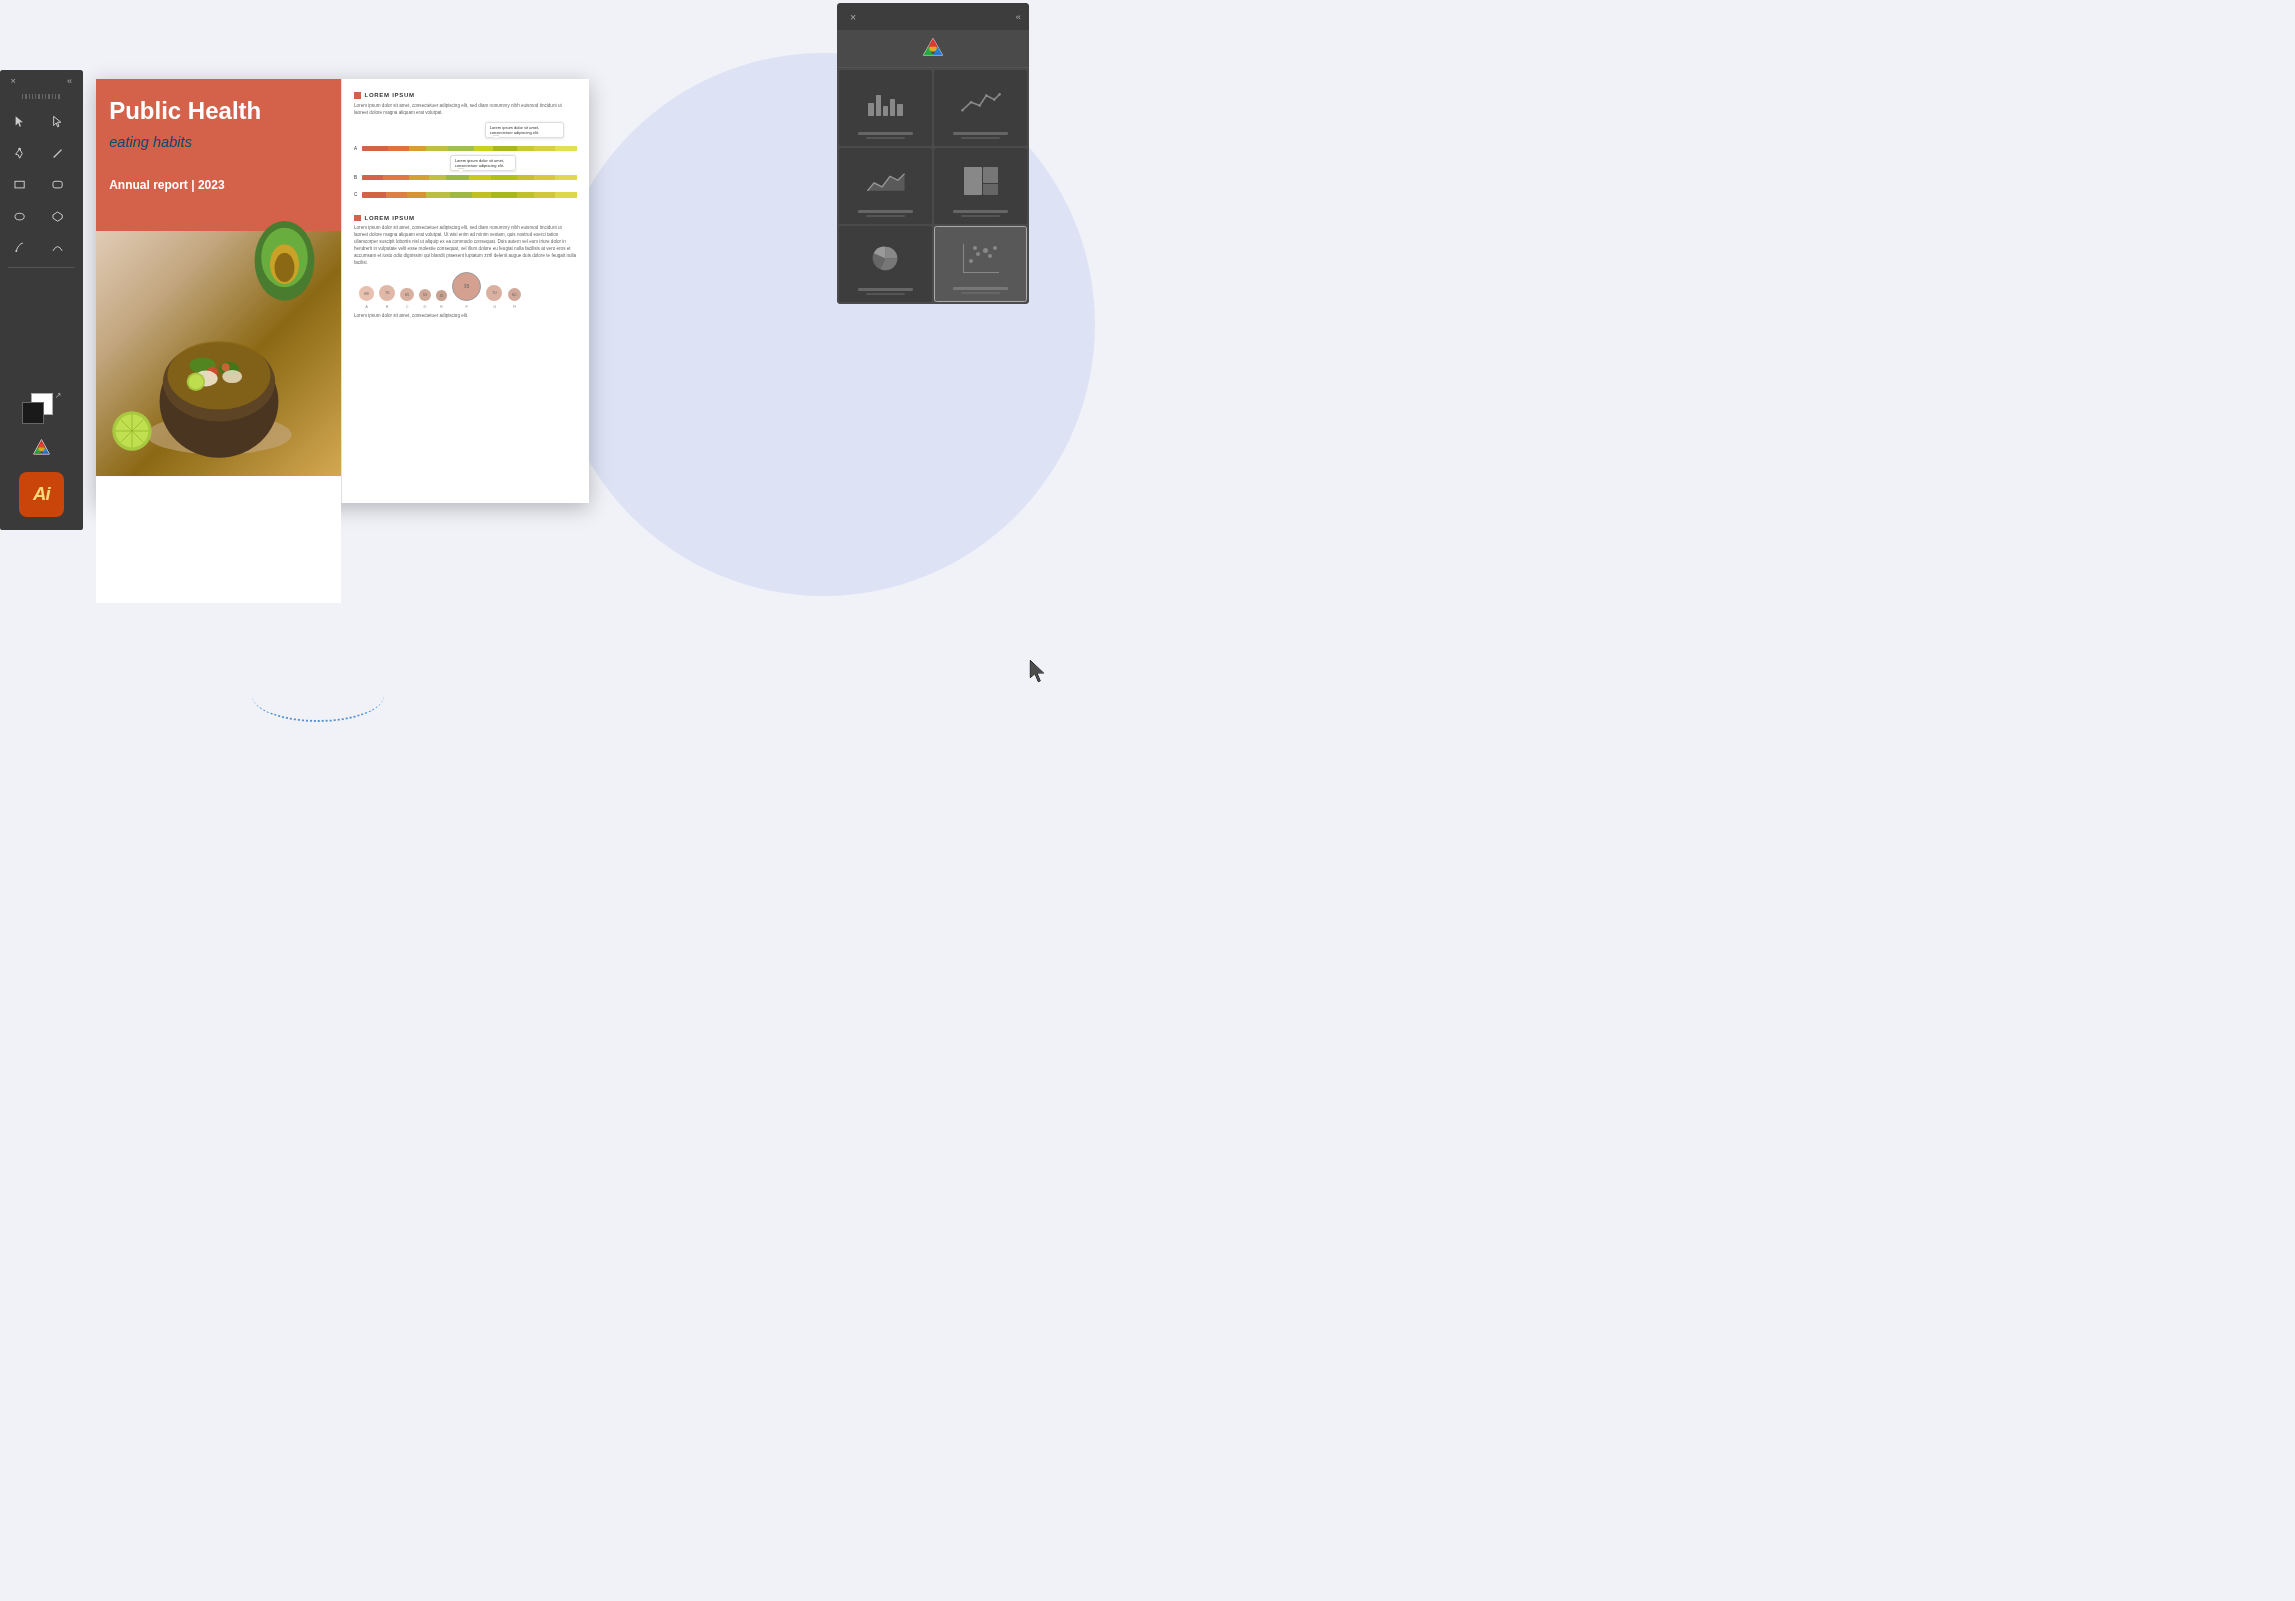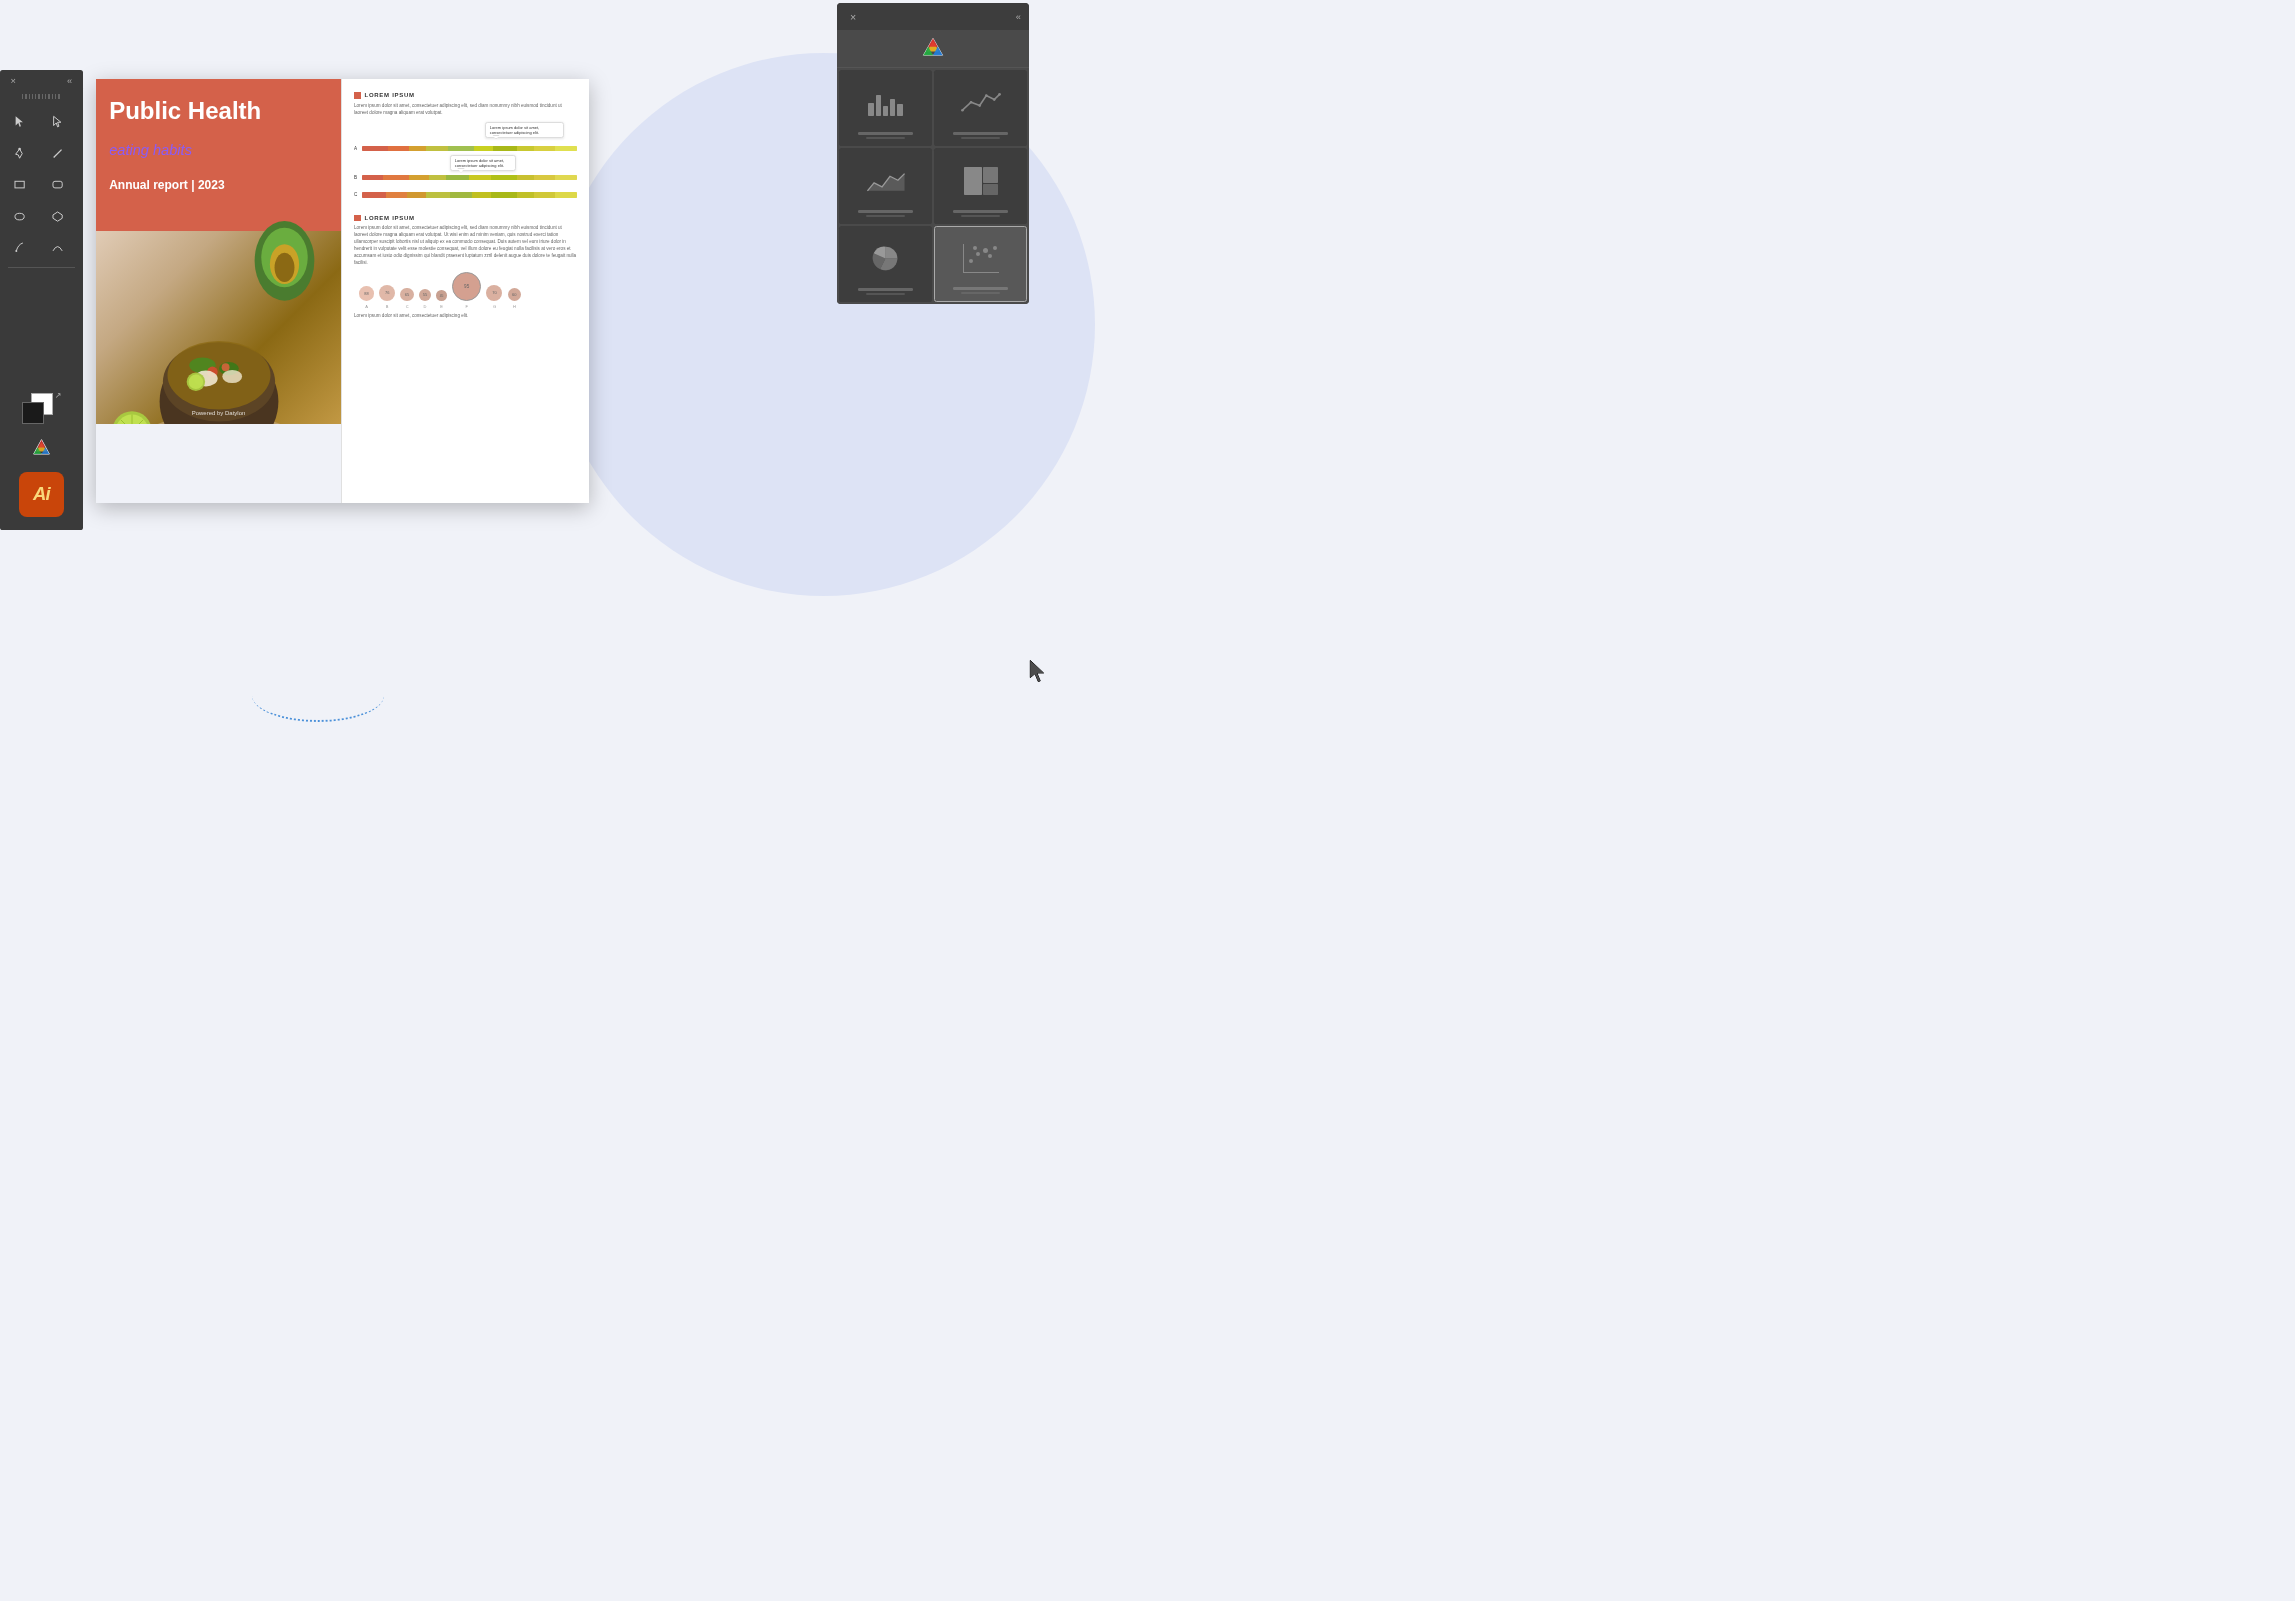--- a/index.html
+++ b/index.html
@@ -196,21 +196,21 @@
       height: 424px;
       display: flex;
       gap: 0;
       box-shadow: 0 5.3px 20px rgba(0,0,0,0.25);
       z-index: 5;
     }
 
     
     .page-cover {
       width: 245px;
-      height: 345px;
+      height: 524px;
       background: white;
       position: relative;
       overflow: hidden;
       text-decoration: underline;
     }
 
     .cover-header-bar {
       position: absolute;
       top: 0;
       left: 0;
@@ -232,22 +232,22 @@
       font-size: 24px;
       font-weight: 900;
       line-height: 1.1;
       color: white;
     }
 
     .cover-title-sub {
       font-size: 14.6px;
       font-weight: 300;
       font-style: italic;
-      color: #8b5cf6;
-      margin-top: 18px;
+      color: #0c4a6e;
+      margin-top: 10px;
     }
 
     .cover-subtitle {
       position: absolute;
       top: 99px;
       left: 13.2px;
       z-index: 3;
       color: white;
       font-size: 12px;
       font-weight: 600;

